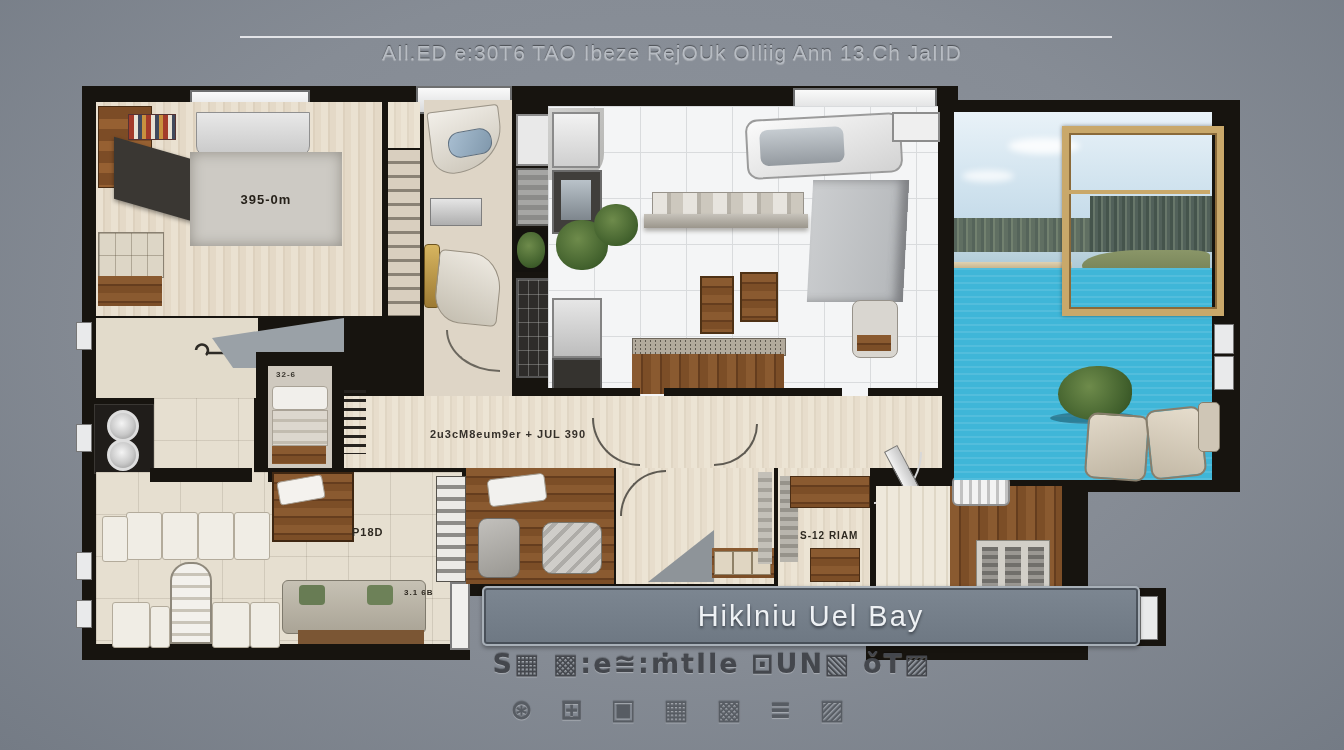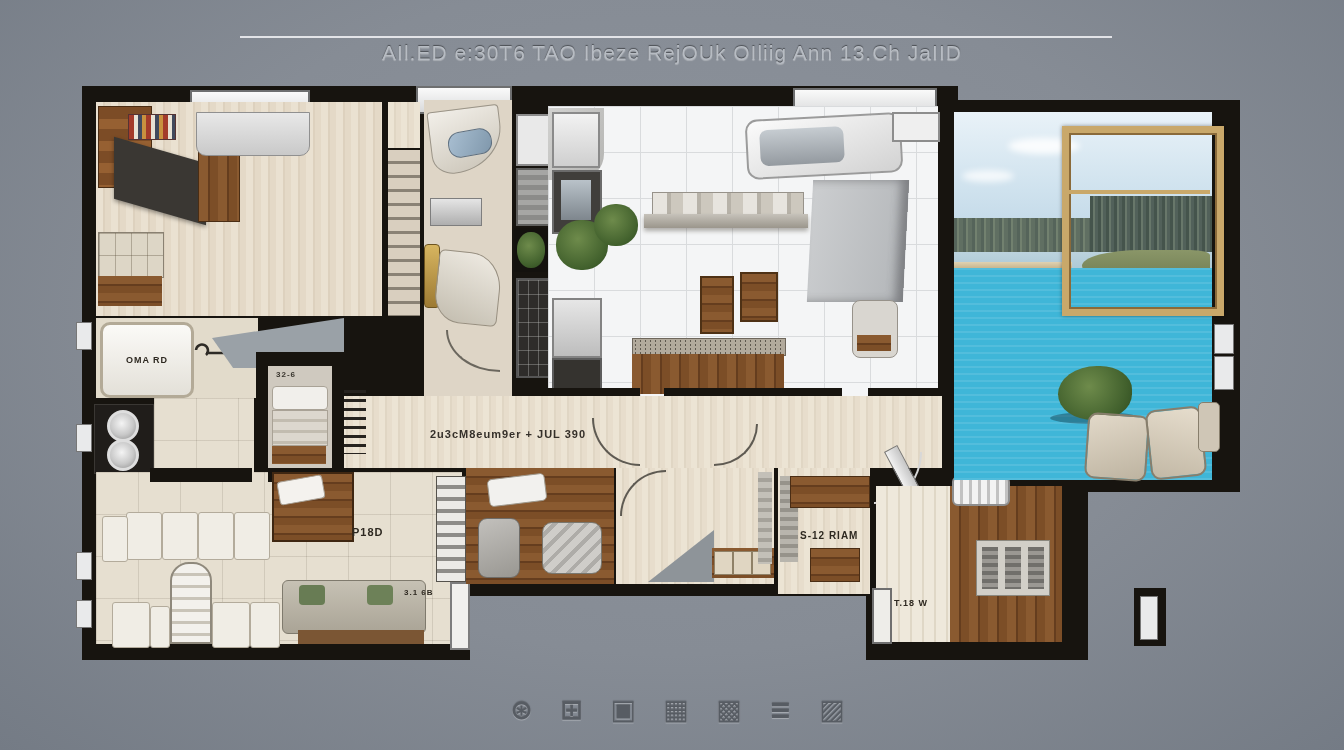--- a/index.html
+++ b/index.html
@@ -66,20 +66,23 @@
   <div class="a winstub" style="left:76px;top:600px;width:14px;height:26px;"></div>
 
   <div class="a planks-v" style="left:96px;top:102px;width:286px;height:214px;"></div>
   <div class="a wood-shelf" style="left:98px;top:106px;width:52px;height:80px;border:1px solid #4a2d14;"></div>
   <div class="a" style="left:128px;top:114px;width:46px;height:24px;background:repeating-linear-gradient(90deg,#a33b2a 0 5px,#e8e2d4 5px 9px,#41495c 9px 13px,#c8913f 13px 17px);border:1px solid #533;"></div>
   <div class="a" style="left:114px;top:150px;width:92px;height:62px;background:#3a3733;transform:skewY(16deg);box-shadow:0 2px 4px rgba(0,0,0,.4);"></div>
   <div class="a wood-dark-v" style="left:198px;top:148px;width:40px;height:72px;border:1px solid #4a2d14;"></div>
   <div class="a" style="left:98px;top:232px;width:64px;height:44px;background-color:#ddd6c6;background-image:linear-gradient(rgba(90,80,60,.35) 1px,transparent 1px),linear-gradient(90deg,rgba(90,80,60,.35) 1px,transparent 1px);background-size:16px 22px;border:1px solid #8a8172;"></div>
   <div class="a wood-dark-h" style="left:98px;top:276px;width:64px;height:30px;"></div>
   <div class="a" style="left:196px;top:112px;width:112px;height:42px;background:linear-gradient(180deg,#e8e8e8,#c9c9c9);border:1px solid #909090;border-radius:0 0 10px 10px;"></div>
+  <div class="a" style="left:190px;top:152px;width:152px;height:94px;background:#cdcac4;box-shadow:inset 0 0 14px rgba(90,85,75,.5);display:flex;align-items:center;justify-content:center;">
+    <span class="lbl" style="font-size:13px;color:#241f18;">395-0m</span>
+  </div>
 
   <div class="a planks-lite" style="left:388px;top:102px;width:32px;height:46px;"></div>
   <div class="a stairs" style="left:388px;top:150px;width:32px;height:166px;"></div>
 
   <div class="a" style="left:424px;top:100px;width:88px;height:296px;background:#ded5c6;"></div>
   <div class="a" style="left:430px;top:108px;width:70px;height:62px;background:linear-gradient(160deg,#f2efe9,#c9c3b6);border:1px solid #9a9488;border-radius:4px 4px 70% 30%;transform:rotate(-7deg);"></div>
   <div class="a" style="left:448px;top:130px;width:42px;height:24px;background:linear-gradient(120deg,#a9bfd2,#7f97ab);border:1px solid #5d6f80;border-radius:12px;transform:rotate(-10deg);"></div>
   <div class="a" style="left:430px;top:198px;width:50px;height:26px;background:linear-gradient(180deg,#e5e5e5,#aeaeae);border:1px solid #7e7e7e;"></div>
   <div class="a" style="left:424px;top:244px;width:14px;height:62px;background:linear-gradient(180deg,#d7b560,#9d7a33);border:1px solid #6d5420;border-radius:4px;"></div>
   <div class="a" style="left:436px;top:252px;width:62px;height:70px;background:linear-gradient(200deg,#f0ece4,#c2bcae);border:1px solid #978f80;border-radius:6px 50% 6px 40%;transform:rotate(6deg);"></div>
@@ -122,23 +125,20 @@
   <div class="a wall" style="left:664px;top:388px;width:178px;height:12px;"></div>
   <div class="a wall" style="left:868px;top:388px;width:70px;height:12px;"></div>
 
   <div class="a planks-lite" style="left:340px;top:396px;width:602px;height:72px;"></div>
   <div class="a rail" style="left:344px;top:390px;width:22px;height:64px;"></div>
   <div class="a lbl" style="left:430px;top:428px;font-size:11px;color:#35302a;">2u3cM8eum9er + JUL 390</div>
   <div class="a arc arc-lb" style="left:592px;top:418px;width:46px;height:46px;border-color:#5e5a52;"></div>
   <div class="a arc arc-rb" style="left:714px;top:424px;width:42px;height:40px;border-color:#5e5a52;"></div>
 
   <div class="a" style="left:96px;top:318px;width:162px;height:80px;background:#e2dbcb;"></div>
-  <div class="a" style="left:100px;top:322px;width:88px;height:70px;background:linear-gradient(180deg,#fbfaf7,#e3e0d8);border:3px solid #b3aa97;border-radius:10px;display:flex;align-items:center;justify-content:center;">
-    <span class="lbl" style="font-size:9px;">OMA RD</span>
-  </div>
   <svg class="a" style="left:192px;top:336px;" width="50" height="26" viewBox="0 0 50 26">
     <path d="M4 14 a6 6 0 1 1 10 5 M14 17 h20 q8 0 12 -8" fill="none" stroke="#2e2b26" stroke-width="2.5"></path>
   </svg>
   <div class="a" style="left:212px;top:318px;width:132px;height:50px;background:#9aa1a7;clip-path:polygon(0 40%,100% 0,100% 100%,16% 100%);"></div>
 
   <div class="a wall" style="left:256px;top:352px;width:88px;height:130px;"></div>
   <div class="a" style="left:268px;top:366px;width:64px;height:102px;background:#cfc9bf;">
     <span class="lbl" style="position:absolute;left:8px;top:4px;font-size:8px;color:#3a362f;">32-6</span>
     <div class="a" style="left:4px;top:20px;width:54px;height:22px;background:#f1efeb;border:1px solid #a9a296;border-radius:4px;"></div>
     <div class="a" style="left:4px;top:44px;width:54px;height:34px;background:repeating-linear-gradient(180deg,#dcd7ce 0 8px,#c2bcb0 8px 11px);border:1px solid #a9a296;"></div>
@@ -227,15 +227,19 @@
   <div class="a" style="left:1062px;top:126px;width:148px;height:176px;border:7px solid #c9a86a;box-shadow:inset 0 0 0 2px #8a6a3a, 0 0 4px rgba(0,0,0,.4);"></div>
   <div class="a" style="left:1062px;top:190px;width:148px;height:4px;background:#c9a86a;"></div>
   <div class="a" style="left:1086px;top:414px;width:58px;height:62px;background:linear-gradient(160deg,#e2d9c9,#bdb3a0);border:2px solid #877e6c;border-radius:10px;transform:rotate(4deg);"></div>
   <div class="a" style="left:1148px;top:408px;width:52px;height:66px;background:linear-gradient(200deg,#e6ddcd,#c2b8a5);border:2px solid #877e6c;border-radius:10px;transform:rotate(-6deg);"></div>
   <div class="a" style="left:1198px;top:402px;width:20px;height:48px;background:#cfc6b6;border:1px solid #877e6c;border-radius:5px;"></div>
   <div class="a winstub" style="left:1214px;top:324px;width:18px;height:28px;"></div>
   <div class="a winstub" style="left:1214px;top:356px;width:18px;height:32px;"></div>
 
   <div class="a wall" style="left:1134px;top:588px;width:32px;height:58px;"></div>
   <div class="a winstub" style="left:1140px;top:596px;width:16px;height:42px;"></div>
+  <div class="a banner" style="left:482px;top:586px;width:654px;height:56px;">
+    <span class="banner-text">Hiklniu Uel Bay</span>
+  </div>
+  <div class="a emboss-dark glyphs" style="left:392px;top:648px;width:640px;text-align:center;font-size:27px;font-weight:bold;letter-spacing:2px;">S▦ ▩:e≅:ṁtIle ⊡UN▧ ǒT▨</div>
   <div class="a emboss-dark glyphs" style="left:372px;top:694px;width:620px;text-align:center;font-size:27px;font-weight:bold;letter-spacing:9px;color:#575c63;">⊛ ⊞ ▣ ▦ ▩ ≡ ▨</div>
 
 </div>
 
 </body></html>

